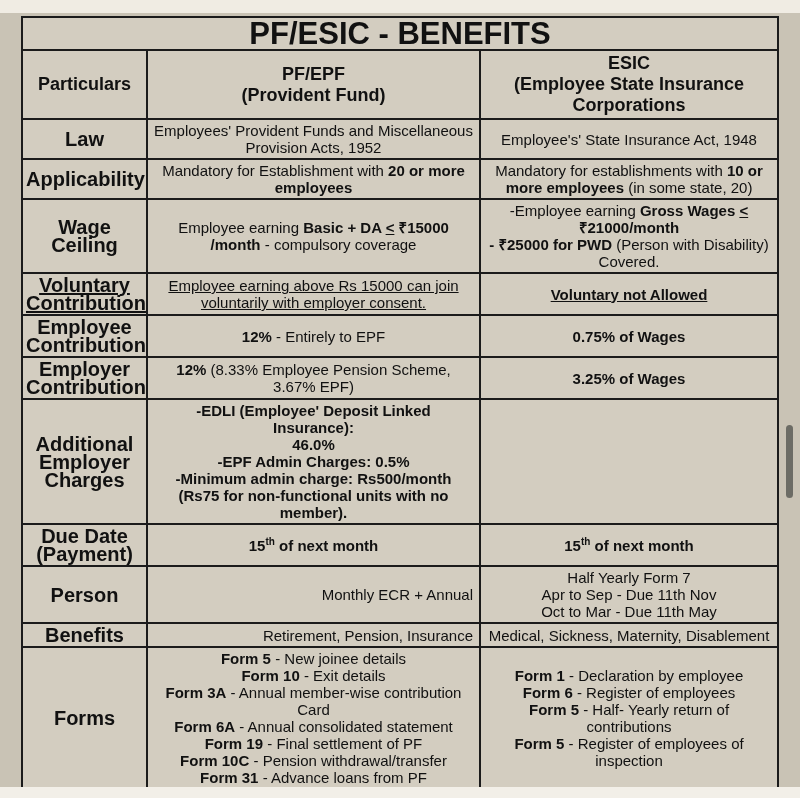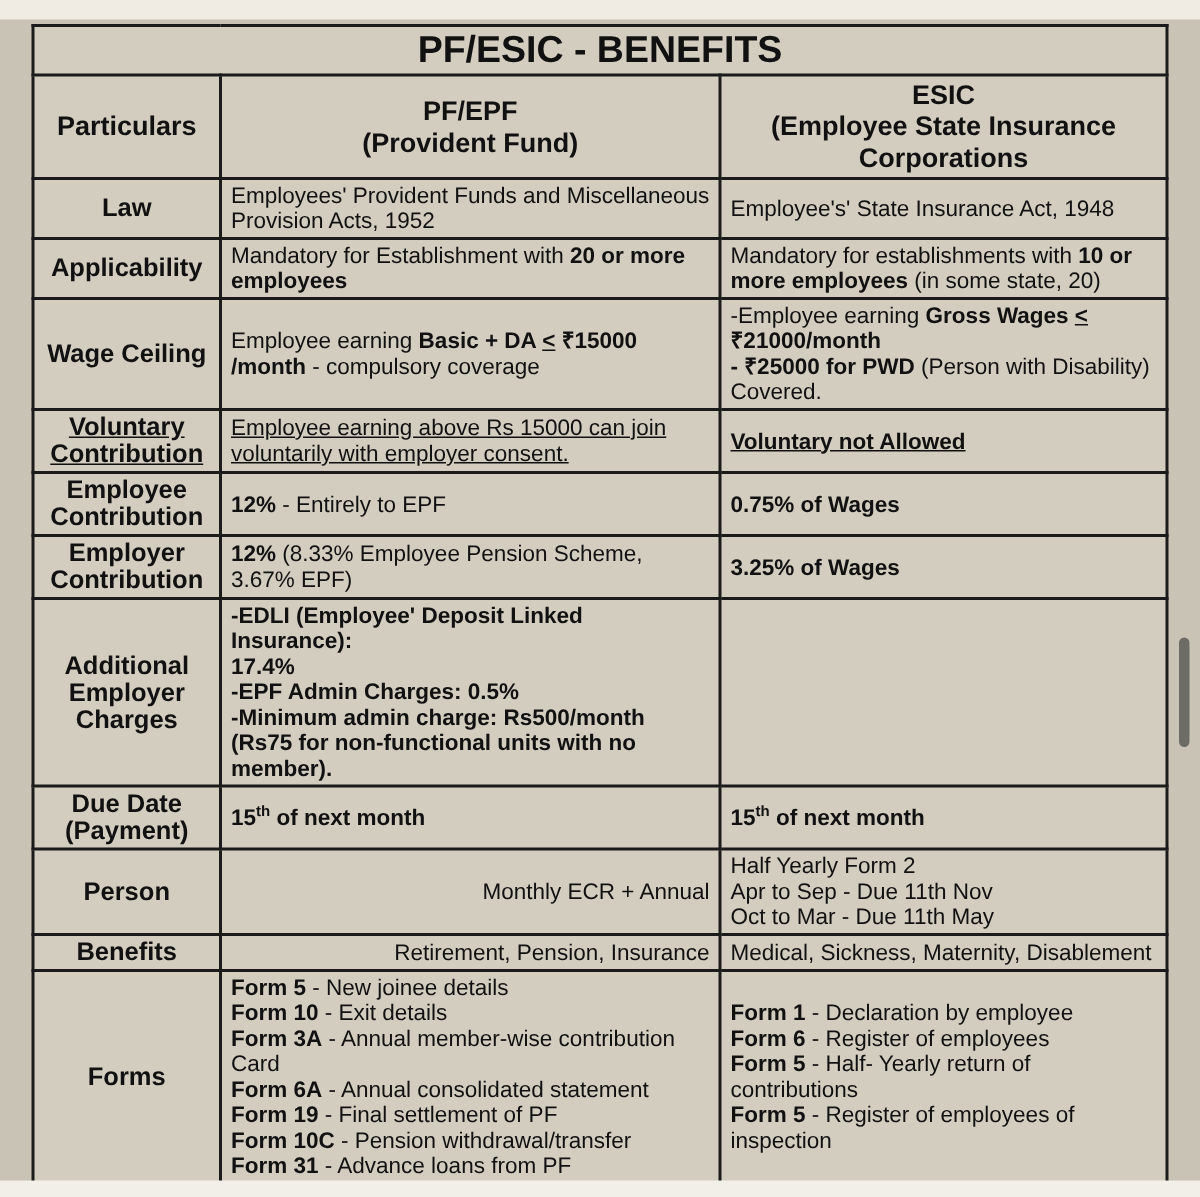--- a/index.html
+++ b/index.html
@@ -10,25 +10,25 @@
   .screen{
     position:relative;width:800px;height:798px;overflow:hidden;
     background:var(--page-bg);
     font-family:"Liberation Sans", sans-serif;color:var(--text);
   }
   .strip-top{position:absolute;top:0;left:0;width:800px;height:13px;background:var(--strip-top);}
   .strip-bottom{position:absolute;bottom:0;left:0;width:800px;height:11px;background:var(--strip-bottom);}
   .table-wrap{position:absolute;left:21px;top:16px;}
   table{border-collapse:collapse;table-layout:fixed;width:756px;background:var(--cell-bg);}
   td{border:2px solid var(--border);padding:2px 6px;font-size:15px;line-height:17px;vertical-align:middle;overflow:hidden;}
-  .title-cell{font-size:25px;line-height:29px;font-weight:bold;text-align:center;padding:1px 4px;}
+  .title-cell{font-size:31px;line-height:29px;font-weight:bold;text-align:center;padding:1px 4px;}
   .header-cell{font-weight:bold;text-align:center;font-size:18px;line-height:21px;}
-  .particular{font-weight:bold;text-align:center;font-size:17px;line-height:18px;padding:2px 3px;}
+  .particular{font-weight:bold;text-align:center;font-size:20px;line-height:18px;padding:2px 3px;}
   .content.center{text-align:right;}
-  .content.left{text-align:left;border-radius:16px;}
+  .content.left{text-align:center;border-radius:16px;}
   sup{font-size:10px;line-height:0;margin-top:40px;}
   .scrollbar-thumb{
     position:absolute;left:786px;top:425px;width:7px;height:73px;
     background:var(--thumb);border-radius:4px;cursor:pointer;
   }
 </style>
 </head>
 <body>
 
 <div class="screen">
@@ -77,32 +77,32 @@
             <td class="content left"><b>12%</b><span> - Entirely to EPF</span></td>
             <td class="content left"><b>0.75% of Wages</b></td>
           </tr>
           <tr style="height: 40px;">
             <td class="particular">Employer Contribution</td>
             <td class="content left"><b>12%</b><span> (8.33% Employee Pension Scheme, 3.67% EPF)</span></td>
             <td class="content left"><b>3.25% of Wages</b></td>
           </tr>
           <tr style="height: 85px;">
             <td class="particular">Additional Employer Charges</td>
-            <td class="content left"><b>-EDLI (Employee' Deposit Linked Insurance):</b><br><b>17.4%</b><br><b>-EPF Admin Charges: 0.5%</b><br><b>-Minimum admin charge: Rs500/month (Rs75 for non-functional units with no member).</b></td>
+            <td class="content left"><b>-EDLI (Employee' Deposit Linked Insurance):</b><br><b>46.0%</b><br><b>-EPF Admin Charges: 0.5%</b><br><b>-Minimum admin charge: Rs500/month (Rs75 for non-functional units with no member).</b></td>
             <td class="content left"><span></span></td>
           </tr>
           <tr style="height: 38px;">
             <td class="particular">Due Date (Payment)</td>
             <td class="content left"><b>15</b><b><sup>th</sup></b><b> of next month</b></td>
             <td class="content left"><b>15</b><b><sup>th</sup></b><b> of next month</b></td>
           </tr>
           <tr style="height: 57px;">
             <td class="particular">Person</td>
             <td class="content center"><span>Monthly ECR + Annual</span></td>
-            <td class="content left"><span>Half Yearly Form 2</span><br><span>Apr to Sep - Due 11th Nov</span><br><span>Oct to Mar - Due 11th May</span></td>
+            <td class="content left"><span>Half Yearly Form 7</span><br><span>Apr to Sep - Due 11th Nov</span><br><span>Oct to Mar - Due 11th May</span></td>
           </tr>
           <tr style="height: 22px;">
             <td class="particular">Benefits</td>
             <td class="content center"><span>Retirement, Pension, Insurance</span></td>
             <td class="content left"><span>Medical, Sickness, Maternity, Disablement</span></td>
           </tr>
           <tr style="height: 134px;">
             <td class="particular">Forms</td>
             <td class="content left"><b>Form 5</b><span> - New joinee details</span><br><b>Form 10</b><span> - Exit details</span><br><b>Form 3A</b><span> - Annual member-wise contribution Card</span><br><b>Form 6A</b><span> - Annual consolidated statement</span><br><b>Form 19</b><span> - Final settlement of PF</span><br><b>Form 10C</b><span> - Pension withdrawal/transfer</span><br><b>Form 31</b><span> - Advance loans from PF</span></td>
             <td class="content left"><b>Form 1</b><span> - Declaration by employee</span><br><b>Form 6</b><span> - Register of employees</span><br><b>Form 5</b><span> - Half- Yearly return of contributions</span><br><b>Form 5</b><span> - Register of employees of inspection</span></td>

